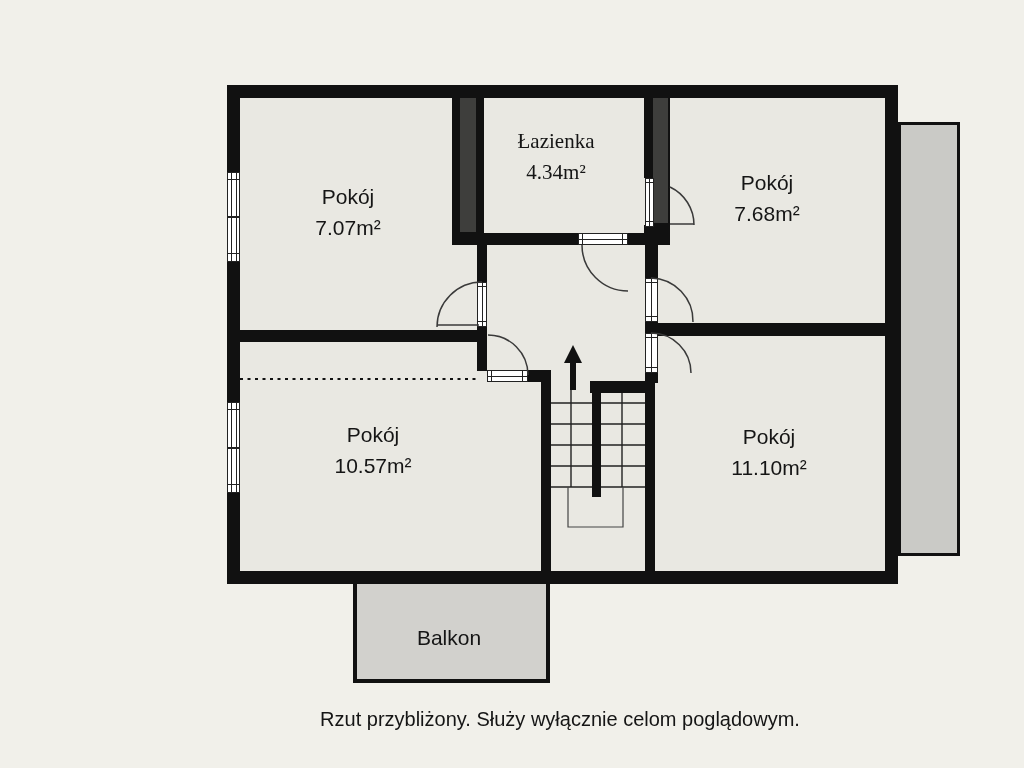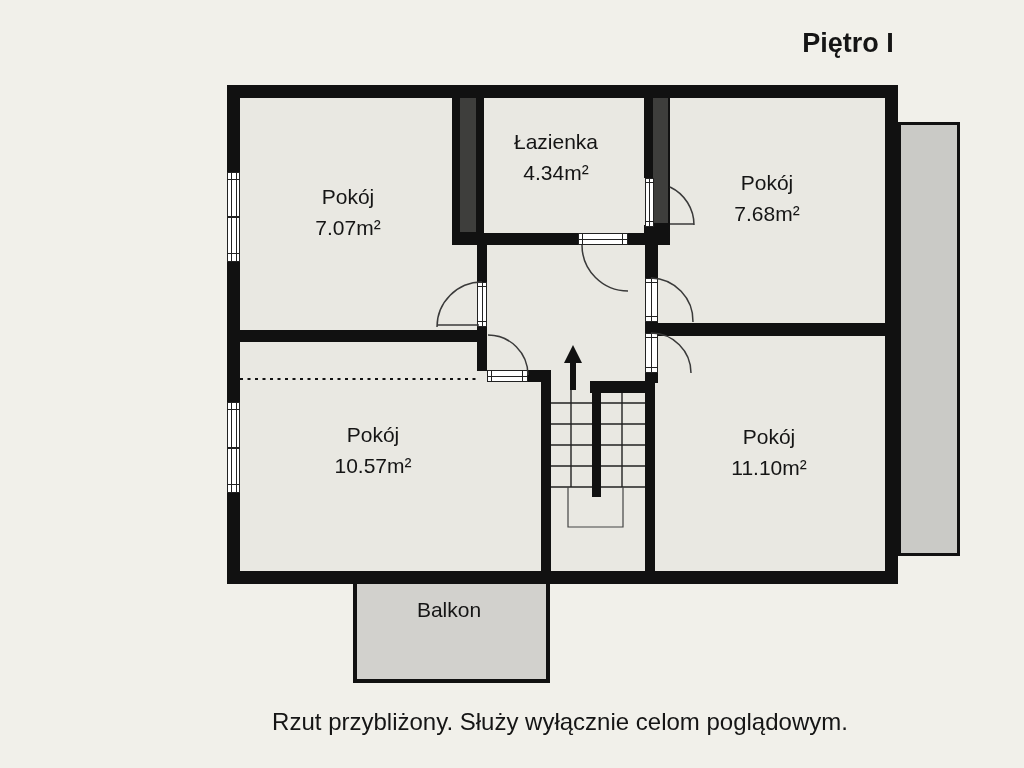--- a/index.html
+++ b/index.html
@@ -78,37 +78,37 @@
     left:748px;top:28px;width:200px;
     text-align:center;
     font-size:27px;
     font-weight:bold;
     white-space:nowrap;
   }
   .caption{
     position:absolute;
     left:96px;top:708px;width:928px;
     text-align:center;
-    font-size:24px;
+    font-size:20px;
     white-space:nowrap;
   }
   .balcony-label{
     position:absolute;
     transform:translate(-50%,-50%);
     font-size:21px;
     white-space:nowrap;
+    margin-top:28px;
   }
   svg.lines{position:absolute;left:0;top:0;}
 </style>
 </head>
 <body>
 
 <div id="plan">
 
-  <div class="title">Piętro I</div>
 
   <div class="abs terrace" style="left:898px;top:122px;width:62px;height:434px;"></div>
   <div class="abs balcony" style="left:353px;top:578px;width:197px;height:105px;"></div>
 
   <div class="abs interior" style="left:240px;top:98px;width:645px;height:473px;"></div>
 
   <div class="abs wall" style="left:227px;top:85px;width:671px;height:13px;"></div>
   <div class="abs wall" style="left:227px;top:85px;width:13px;height:499px;"></div>
   <div class="abs wall" style="left:227px;top:571px;width:671px;height:13px;"></div>
   <div class="abs wall" style="left:885px;top:85px;width:13px;height:499px;"></div>
@@ -164,21 +164,21 @@
     </g>
     <path d="M568,487 L568,527 L623,527 L623,487" fill="none" stroke="#444" stroke-width="1.2"></path>
     <path d="M240,379 H477" stroke="#111" stroke-width="2" stroke-dasharray="3 4.5" fill="none"></path>
     <path d="M573,345 L582,363 L576,363 L576,390 L570,390 L570,363 L564,363 Z" fill="#111" stroke="none"></path>
   </svg>
 
   <div class="room-label" style="left:348px;top:212px;">
     <div>Pokój</div>
     <div>7.07m²</div>
   </div>
-  <div class="room-label" style="left:556px;top:157px;">
+  <div class="room-label" style="left:556px;top:157px;font-family:Liberation Serif, serif;">
     <div>Łazienka</div>
     <div>4.34m²</div>
   </div>
   <div class="room-label" style="left:767px;top:198px;">
     <div>Pokój</div>
     <div>7.68m²</div>
   </div>
   <div class="room-label" style="left:373px;top:450px;">
     <div>Pokój</div>
     <div>10.57m²</div>

